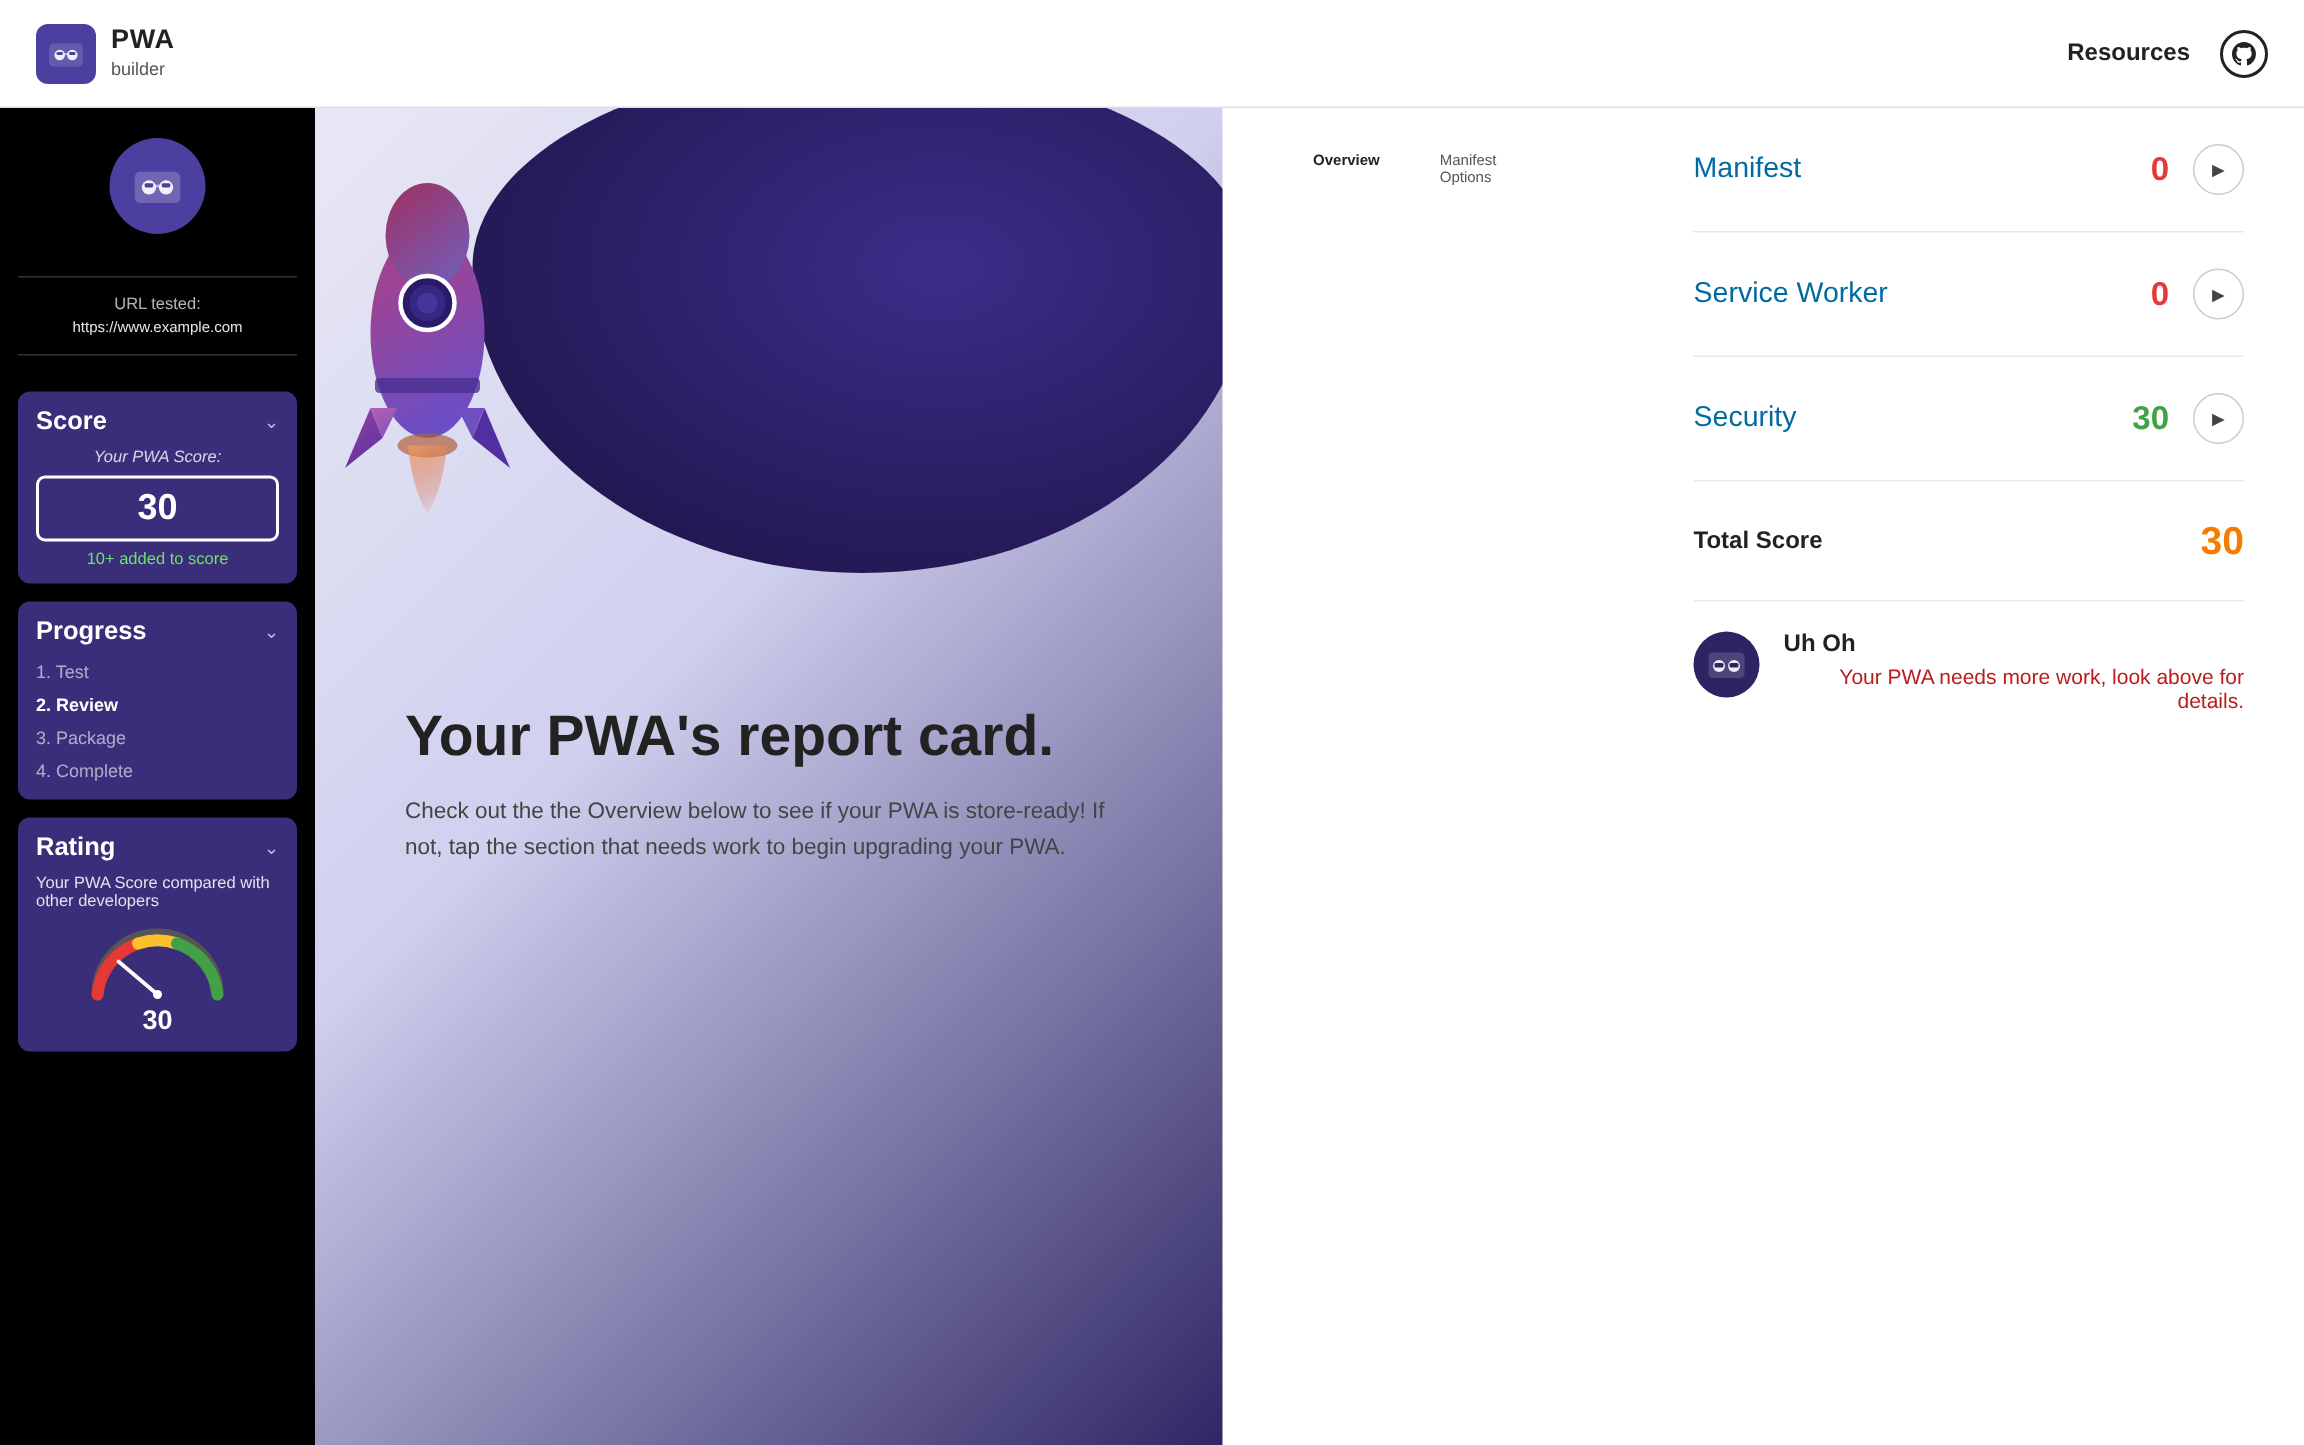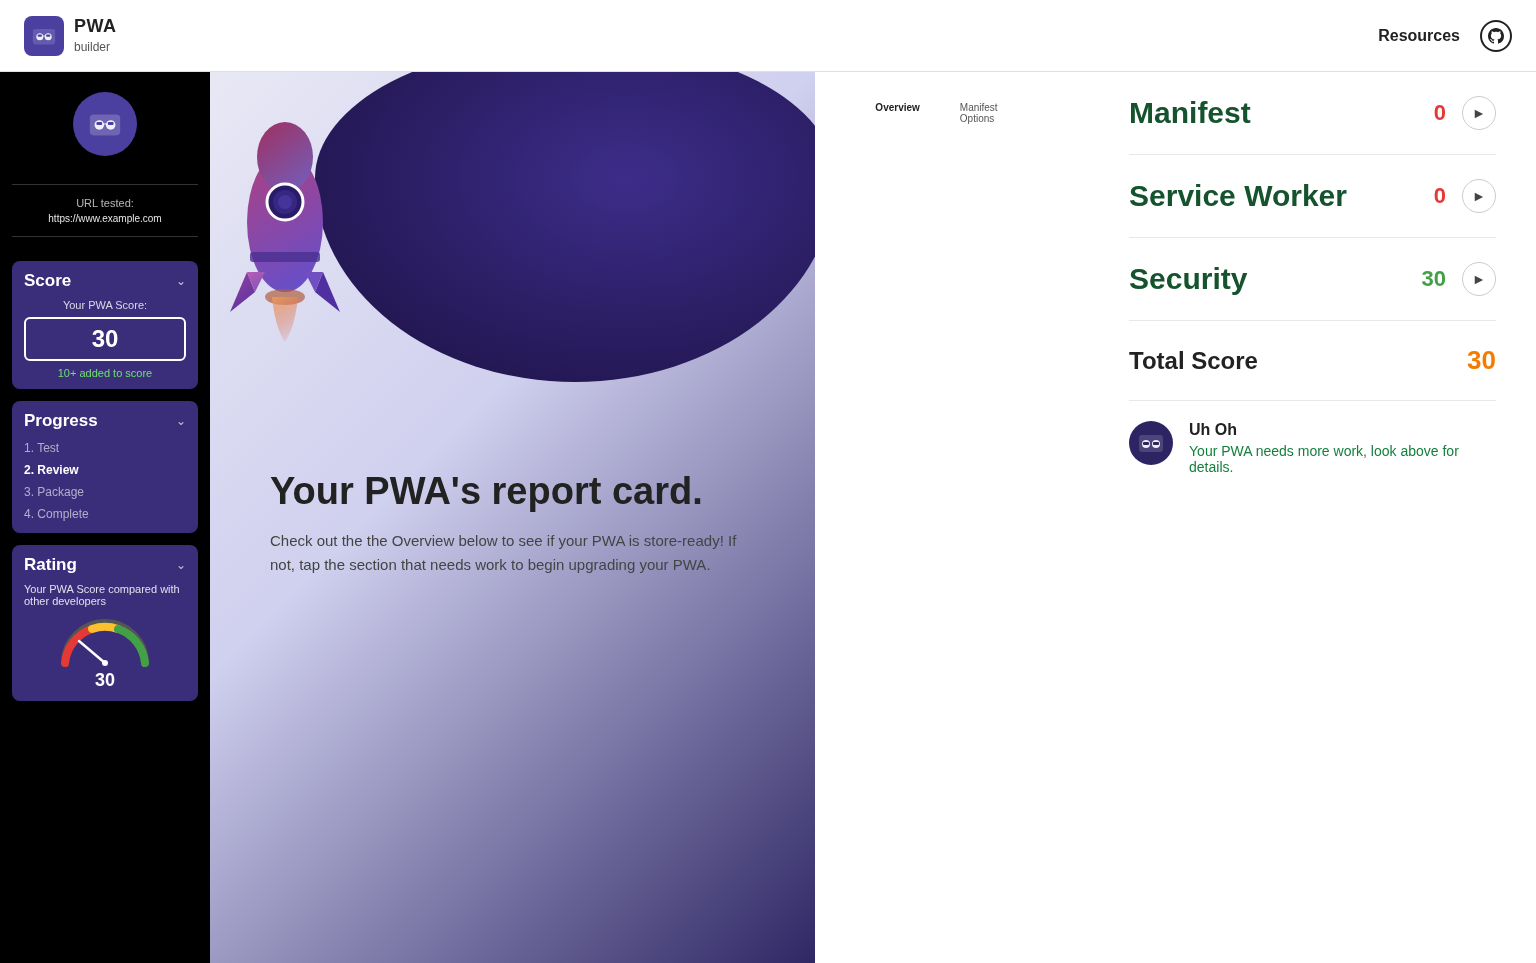--- a/index.html
+++ b/index.html
@@ -133,20 +133,21 @@
     .score-added {
       font-size: 11px;
       color: #6ee06e;
       text-align: center;
     }
     .score-label {
       font-size: 11px;
       color: rgba(255,255,255,0.8);
       text-align: center;
       margin-bottom: 4px;
+      font-style: italic;
     }
 
     .progress-items {
       display: flex;
       flex-direction: column;
       gap: 4px;
       margin-top: 4px;
     }
     .progress-item {
       font-size: 12px;
@@ -272,23 +273,23 @@
       background: #fff;
     }
     .score-row {
       display: flex;
       align-items: center;
       justify-content: space-between;
       padding: 24px 0;
       border-bottom: 1px solid #e8e8e8;
     }
     .score-row-title {
-      font-size: 30px;
-      font-weight: 700;
-      color: #14532d;
+      font-size: 19px;
+      font-weight: 400;
+      color: #0369a1;
     }
     .score-row-right {
       display: flex;
       align-items: center;
       gap: 16px;
     }
     .score-number {
       font-size: 22px;
       font-weight: 700;
     }
@@ -310,21 +311,21 @@
 
     
     .total-score-row {
       display: flex;
       align-items: center;
       justify-content: space-between;
       padding: 24px 0;
       border-bottom: 1px solid #e8e8e8;
     }
     .total-score-title {
-      font-size: 24px;
+      font-size: 16px;
       font-weight: 700;
       color: #222;
     }
     .total-score-value {
       font-size: 26px;
       font-weight: 800;
       color: #f57c00;
     }
 
     
@@ -347,21 +348,22 @@
     .bottom-msg-icon svg { width: 28px; height: 28px; }
     .bottom-msg-text { }
     .bottom-msg-title {
       font-size: 16px;
       font-weight: 700;
       color: #222;
       margin-bottom: 4px;
     }
     .bottom-msg-desc {
       font-size: 14px;
-      color: #15803d;
+      color: #b91c1c;
+      text-align: right;
     }
   </style>
 </head>
 <body>
 
 <nav class="top-nav">
   <div class="logo-area">
     <div class="logo-icon">
       <svg viewBox="0 0 40 40" fill="none">
         <rect x="4" y="10" width="32" height="22" rx="4" fill="#fff" opacity="0.15"></rect>

